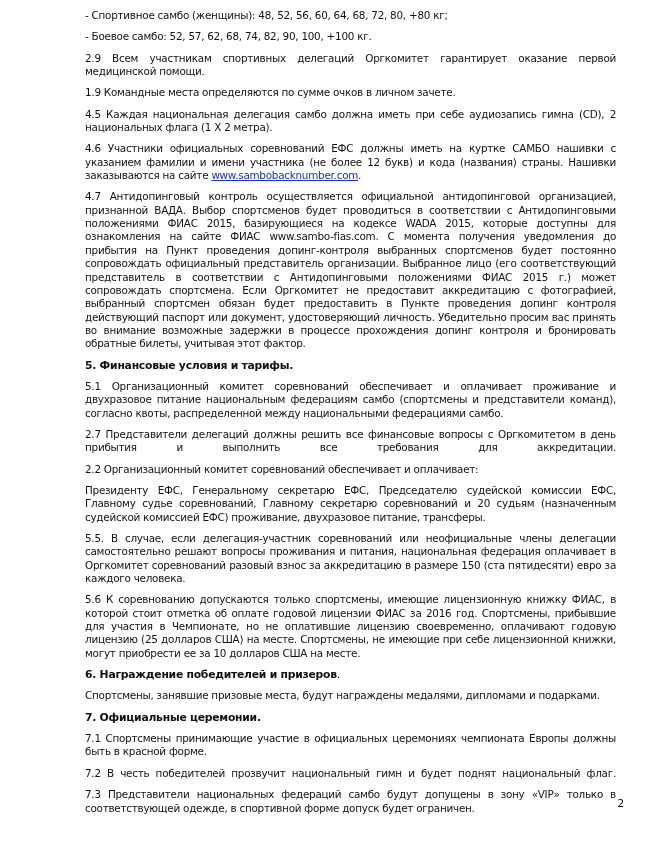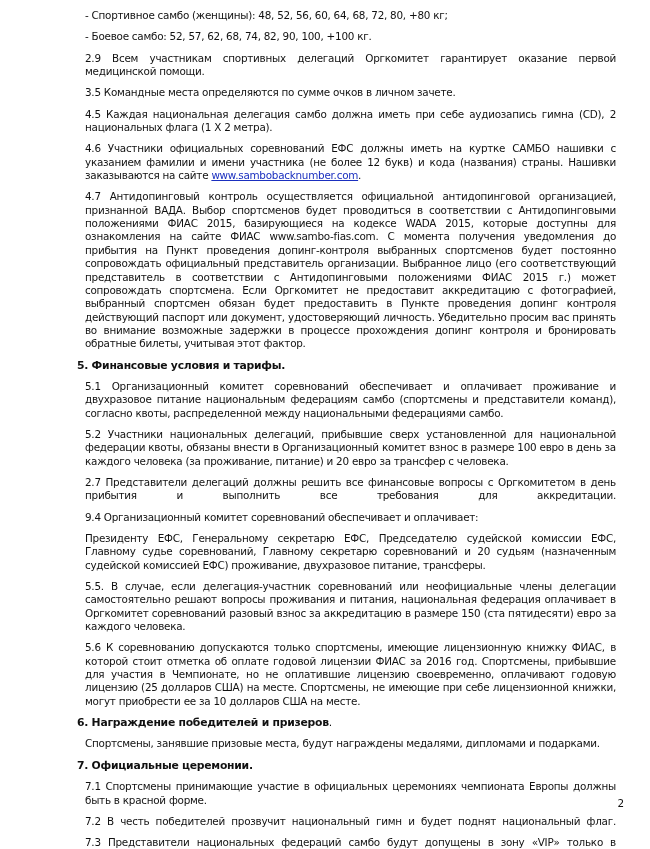--- a/index.html
+++ b/index.html
@@ -5,45 +5,44 @@
   html, body { margin: 0; padding: 0; background: #ffffff; }
   body { width: 650px; height: 849px; position: relative; overflow: hidden; }
   .page {
     position: absolute; left: 77px; top: 1px; width: 547px;
     font-family: "DejaVu Sans", sans-serif;
     font-size: 10.4px; line-height: 13.35px; color: #111111;
     letter-spacing: -0.25px;
   }
   .p { margin: 8px; text-align: justify; }
   .p.nojust { text-align: left; }
-  .h { margin: 0; font-weight: bold; font-size: 10.8px; }
+  .h { margin: 8px; font-weight: bold; font-size: 10.8px; }
   .link { color: #1a2fbf; text-decoration: underline; }
   .forced { text-align-last: justify; }
   .pagenum {
     position: absolute; right: 26px; top: 797px;
     font-family: "DejaVu Sans", sans-serif; font-size: 10.4px; color: #111;
   }
 </style>
 </head>
 <body>
 
 <div class="page">
   <p class="p nojust">- Спортивное самбо (женщины): 48, 52, 56, 60, 64, 68, 72, 80, +80 кг;</p>
   <p class="p nojust">- Боевое самбо:  52, 57, 62, 68, 74, 82, 90, 100, +100 кг.</p>
   <p class="p">2.9 Всем  участникам  спортивных делегаций Оргкомитет гарантирует оказание первой медицинской помощи.</p>
-  <p class="p">3.5 Командные места определяются по сумме очков в личном зачете.</p>
+  <p class="p">1.9 Командные места определяются по сумме очков в личном зачете.</p>
   <p class="p">4.5 Каждая национальная делегация самбо должна иметь при себе аудиозапись гимна (CD), 2 национальных флага (1 Х 2 метра).</p>
   <p class="p"><span>4.6 Участники официальных соревнований ЕФС должны иметь на куртке САМБО  нашивки  с указанием фамилии и имени участника (не более 12 букв) и кода (названия) страны. Нашивки заказываются на сайте </span><a class="link">www.sambobacknumber.com</a><span>.</span></p>
   <p class="p">4.7 Антидопинговый контроль осуществляется официальной антидопинговой организацией, признанной ВАДА. Выбор спортсменов будет проводиться в соответствии с Антидопинговыми положениями ФИАС 2015, базирующиеся на кодексе WADA 2015, которые доступны для ознакомления на сайте ФИАС www.sambo-fias.com. С момента получения уведомления до прибытия на Пункт проведения допинг-контроля выбранных спортсменов будет постоянно сопровождать официальный представитель организации. Выбранное лицо (его соответствующий представитель в соответствии с Антидопинговыми положениями ФИАС 2015 г.) может сопровождать спортсмена. Если Оргкомитет не предоставит аккредитацию с фотографией, выбранный спортсмен обязан будет предоставить в Пункте проведения допинг контроля действующий паспорт или документ, удостоверяющий личность. Убедительно просим вас принять во внимание возможные задержки в процессе прохождения допинг контроля и бронировать обратные билеты, учитывая этот фактор.</p>
 
   <p class="h">5. Финансовые условия и тарифы.</p>
   <p class="p">5.1 Организационный комитет соревнований обеспечивает и оплачивает  проживание и двухразовое питание  национальным федерациям самбо (спортсмены и представители команд),  согласно квоты, распределенной между национальными федерациями самбо.</p>
-  <p class="p">5.2 Участники национальных делегаций, прибывшие сверх установленной для национальной федерации квоты, обязаны внести в Организационный комитет взнос в размере 100 евро в день за каждого человека (за проживание, питание) и 20 евро за трансфер с человека.</p>
   <p class="p forced">2.7 Представители делегаций должны решить все финансовые вопросы с Оргкомитетом в день прибытия и выполнить все требования для аккредитации.</p>
-  <p class="p nojust">9.4 Организационный комитет соревнований обеспечивает и оплачивает:</p>
+  <p class="p nojust">2.2 Организационный комитет соревнований обеспечивает и оплачивает:</p>
   <p class="p">Президенту ЕФС, Генеральному секретарю ЕФС, Председателю судейской комиссии ЕФС, Главному судье соревнований, Главному секретарю соревнований и 20 судьям (назначенным судейской комиссией ЕФС) проживание, двухразовое питание, трансферы.</p>
   <p class="p">5.5. В случае, если делегация-участник соревнований или неофициальные члены делегации самостоятельно решают вопросы проживания и питания, национальная федерация оплачивает в Оргкомитет соревнований разовый взнос за аккредитацию в размере 150 (ста пятидесяти) евро за каждого человека.</p>
   <p class="p">5.6 К соревнованию допускаются только спортсмены, имеющие лицензионную книжку ФИАС, в которой стоит отметка об оплате годовой лицензии ФИАС за 2016 год. Спортсмены, прибывшие для участия в Чемпионате, но не оплатившие лицензию своевременно, оплачивают годовую лицензию (25 долларов США) на месте. Спортсмены, не имеющие при себе лицензионной книжки, могут приобрести ее за 10 долларов США на месте.</p>
 
   <p class="h"><span>6. Награждение победителей и призеров</span><span style="font-weight:normal">.</span></p>
   <p class="p nojust">Спортсмены, занявшие призовые места, будут награждены медалями, дипломами и подарками.</p>
 
   <p class="h">7. Официальные церемонии.</p>
   <p class="p">7.1 Спортсмены принимающие  участие в официальных церемониях чемпионата Европы должны быть в красной форме.</p>
   <p class="p forced">7.2 В честь победителей прозвучит национальный гимн и будет поднят национальный флаг.</p>

